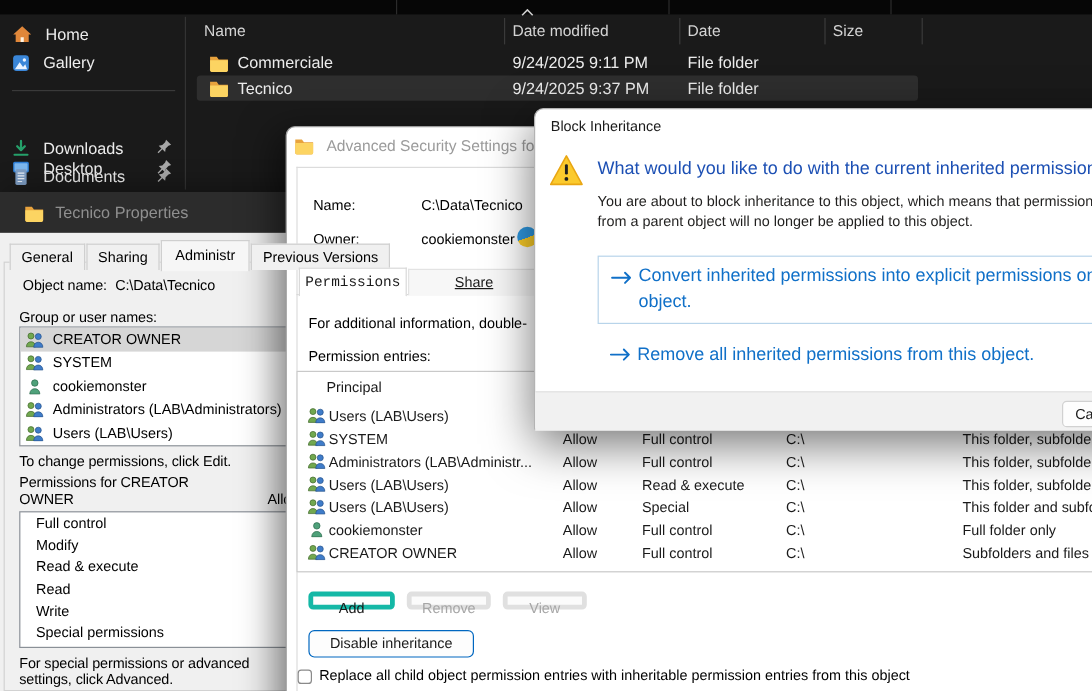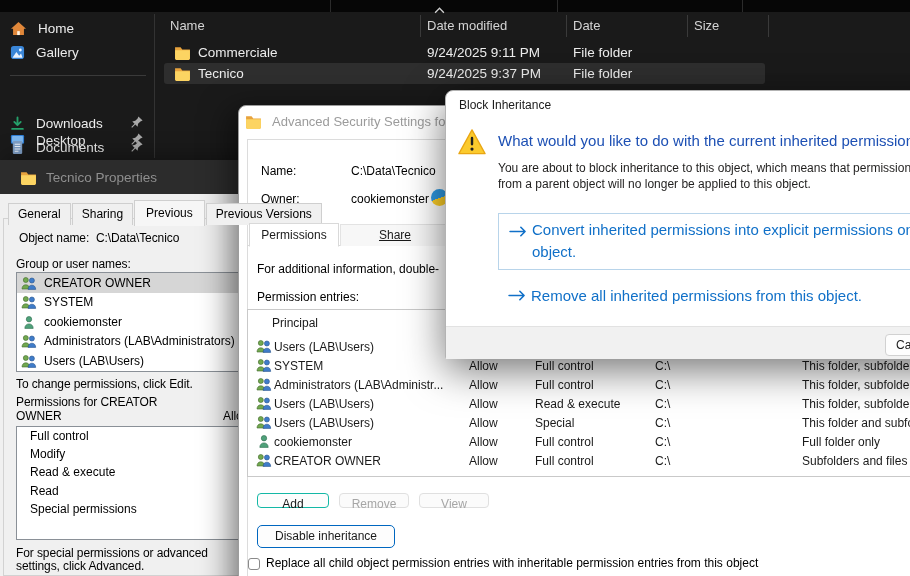--- a/index.html
+++ b/index.html
@@ -55,35 +55,35 @@
   .adv-title{ position:absolute; left:6px; top:8px; display:flex; align-items:center; gap:10px;
               color:#9b9b9b; font-size:13px; }
   .adv-frame{ position:absolute; left:8px; top:33px; width:780px; height:540px;
               border-left:1px solid #dcdcdc; border-top:1px solid #dcdcdc; }
   .adv-field{ position:absolute; font-size:12px; color:#000; }
   .owner-badge{ position:absolute; left:192px; top:83px; width:17px; height:17px; border-radius:50%;
                 background:linear-gradient(160deg,#2f9ae3 0 52%,#ffd028 52% 100%); }
   .adv-tabline{ position:absolute; left:8px; top:139px; width:760px; height:1px; background:#d9d9d9; }
   .adv-tab{ position:absolute; font-size:12px; text-align:center; }
   .adv-tab.active{ left:10px; top:117px; width:90px; height:24px; line-height:22px; background:#fff;
-                   border:1px solid #d9d9d9; border-bottom:1px solid #fff; z-index:2; }
+                   border:1px solid #d9d9d9; border-bottom:1px solid #fff; z-index:2;font-family:Liberation Mono, monospace; }
   .adv-tab.inactive{ left:101px; top:118px; width:110px; height:22px; line-height:21px; background:#f7f7f7;
                      border:1px solid #e3e3e3; border-bottom:none;text-decoration:underline; }
   .adv-table{ position:absolute; left:8px; top:203px; width:780px; height:168px; background:#fff;
               border:1px solid #c9c9c9; }
   .adv-th{ position:absolute; left:24px; top:6px; font-size:12px; color:#1a1a1a; }
   .adv-rows{ position:absolute; left:0; top:27px; width:100%; }
   .adv-row{ position:relative; height:19px; font-size:12px; }
   .adv-row .ci{ position:absolute; left:8px; top:2px; }
   .adv-row .c-principal{ position:absolute; left:26px; top:3px; width:178px; white-space:nowrap; overflow:hidden; }
   .adv-row .c-type{ position:absolute; left:221px; top:3px; }
   .adv-row .c-access{ position:absolute; left:287px; top:3px; }
   .adv-row .c-inh{ position:absolute; left:407px; top:3px; }
   .adv-row .c-applies{ position:absolute; left:554px; top:3px; white-space:nowrap; }
-  .btn{ position:absolute; height:15px; background:#fdfdfd; border:1px solid #14b8a6; border-radius:4px;
+  .btn{ position:absolute; height:15px; background:#fdfdfd; border:4px solid #14b8a6; border-radius:4px;
         font-size:12px; color:#1a1a1a; text-align:center; line-height:20px; font-family:"Liberation Sans",sans-serif; }
   .btn.disabled{ border-color:#e0e0e0; color:#a6a6a6; background:#fbfbfb; }
   .btn.accent{ border:1px solid #0067c0; border-radius:5px; }
   .adv-check{ position:absolute; left:9px; top:452px; width:12px; height:12px; border:1px solid #8a8a8a;
               border-radius:3px; background:#fff; }
   .adv-check-label{ position:absolute; left:27px; top:450px; font-size:12px; color:#000; }
 
   
   .block{ left:445px; top:90px; width:560px; height:268px; background:#fff; border:1px solid #b3b3b3;
           border-top-left-radius:8px; box-shadow:0 12px 40px rgba(0,0,0,.55); color:#1b1b1b; }
@@ -251,21 +251,21 @@
     <div class="props-title">
       <svg class="ic" width="17" height="15">
           <use href="#i-folder"></use>
         </svg>
       <span>Tecnico Properties</span>
     </div>
     <div class="props-body">
       <div class="p-tabs">
         <div class="p-tab">General</div>
         <div class="p-tab">Sharing</div>
-        <div class="p-tab active">Previous</div>
+        <div class="p-tab active">Administr</div>
         <div class="p-tab">Previous Versions</div>
       </div>
       <div class="p-page">
         <span class="p-label" style="left:15px;top:12px">Object name:</span>
         <span class="p-label" style="left:92px;top:12px">C:\Data\Tecnico</span>
         <span class="p-label" style="left:12px;top:38px">Group or user names:</span>
 
         <div class="p-listbox" style="left:12px;top:53px;width:348px;height:100px;">
           <div class="p-group-item selected">
             <svg class="ic" width="16" height="14">
@@ -310,20 +310,23 @@
           <div class="p-perm-item">
               <span>Modify</span>
             </div>
           <div class="p-perm-item">
               <span>Read &amp; execute</span>
             </div>
           <div class="p-perm-item">
               <span>Read</span>
             </div>
           <div class="p-perm-item">
+              <span>Write</span>
+            </div>
+          <div class="p-perm-item">
               <span>Special permissions</span>
             </div>
         </div>
 
         <span class="p-label" style="left:12px;top:328px;width:236px;line-height:13px">For special permissions or advanced settings, click Advanced.</span>
       </div>
     </div>
   </div>
 
   <div class="abs adv">

